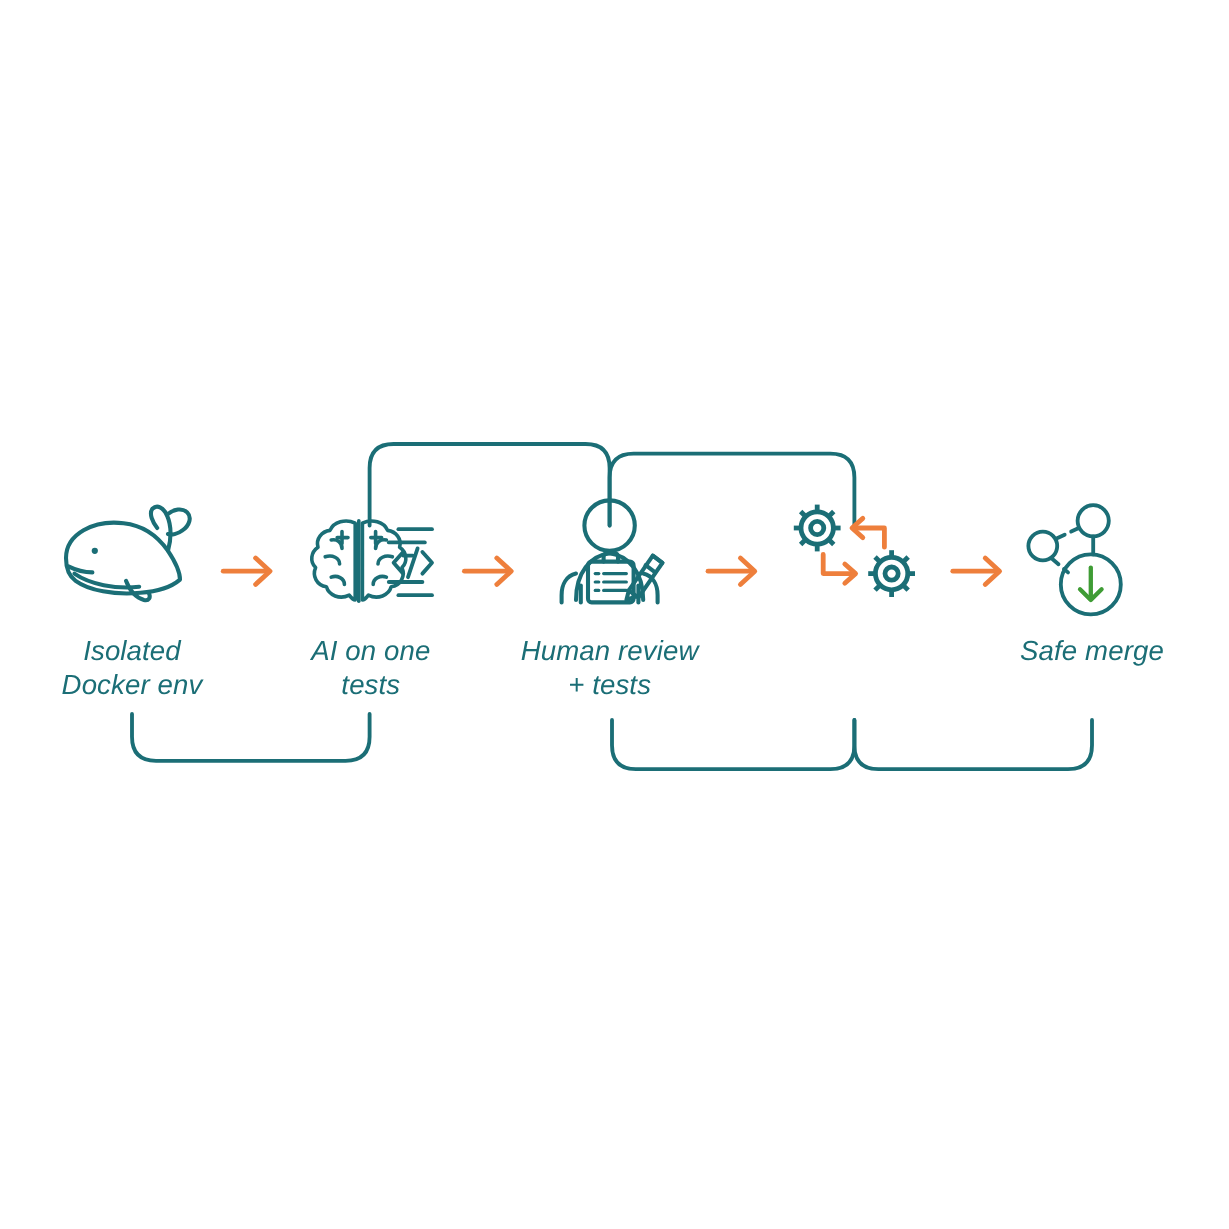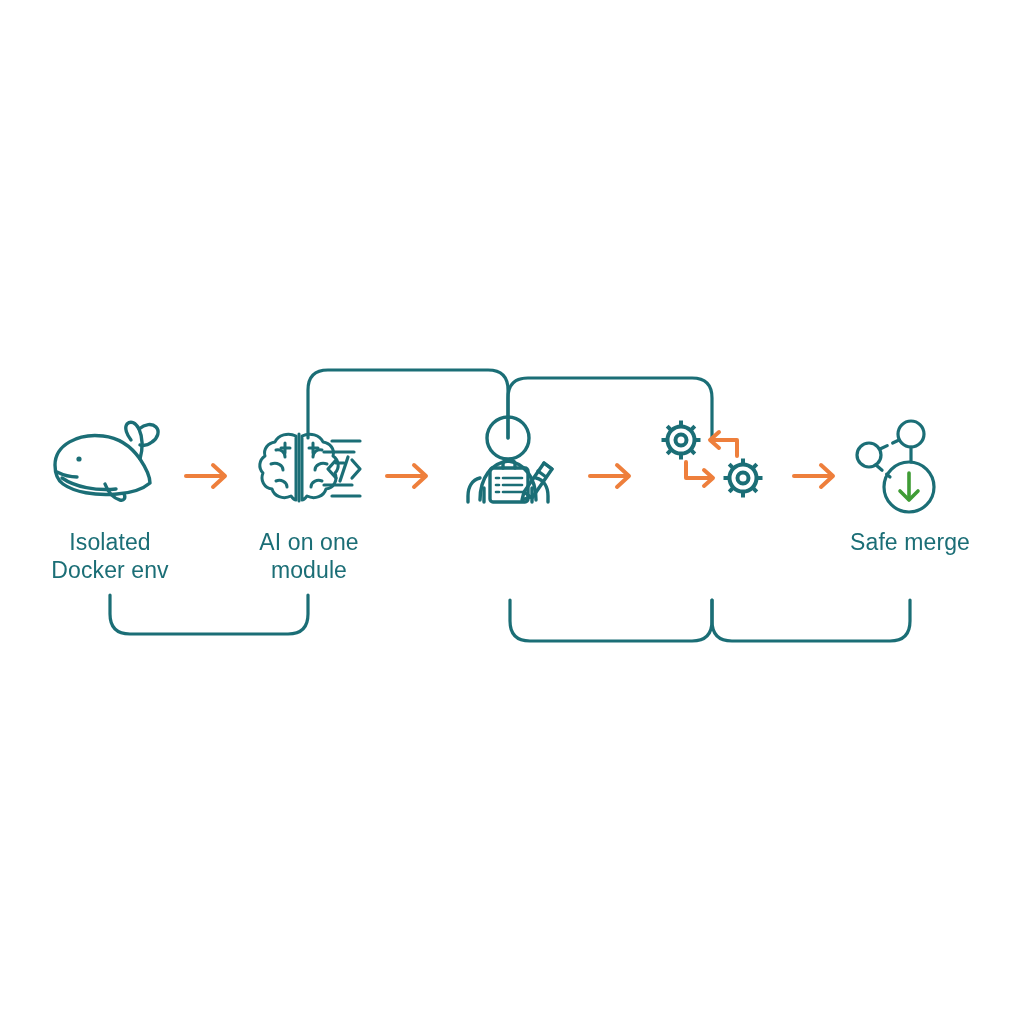--- a/index.html
+++ b/index.html
@@ -12,20 +12,21 @@
     height: 1024px;
     font-family: "Liberation Sans", sans-serif;
     position: relative;
     overflow: hidden;
   }
   #canvas {
     position: absolute;
     inset: 0;
     width: 916px;
     height: 1024px;
+    font-style: italic;
   }
   .pipeline {
     position: absolute;
     left: 0;
     top: 0;
     width: 1024px;
     height: 1024px;
   }
   .stage-label {
     position: absolute;
@@ -227,19 +228,21 @@
       <line x1="909" y1="473" x2="909" y2="499"></line>
       <polyline points="900,491 909,500 918,491"></polyline>
     </g>
 
   </svg>
 
   <div class="stage-label" style="left:10px; top:528px; width:200px;">Isolated
 Docker env</div>
 
   <div class="stage-label" style="left:209px; top:528px; width:200px;">AI on one
-module</div>
-
+tests</div>
+
+  <div class="stage-label" style="left:408px; top:528px; width:200px;">Human review
++ tests</div>
 
 
   <div class="stage-label" style="left:810px; top:528px; width:200px;">Safe merge</div>
 
 </div>
 
 </body></html>

